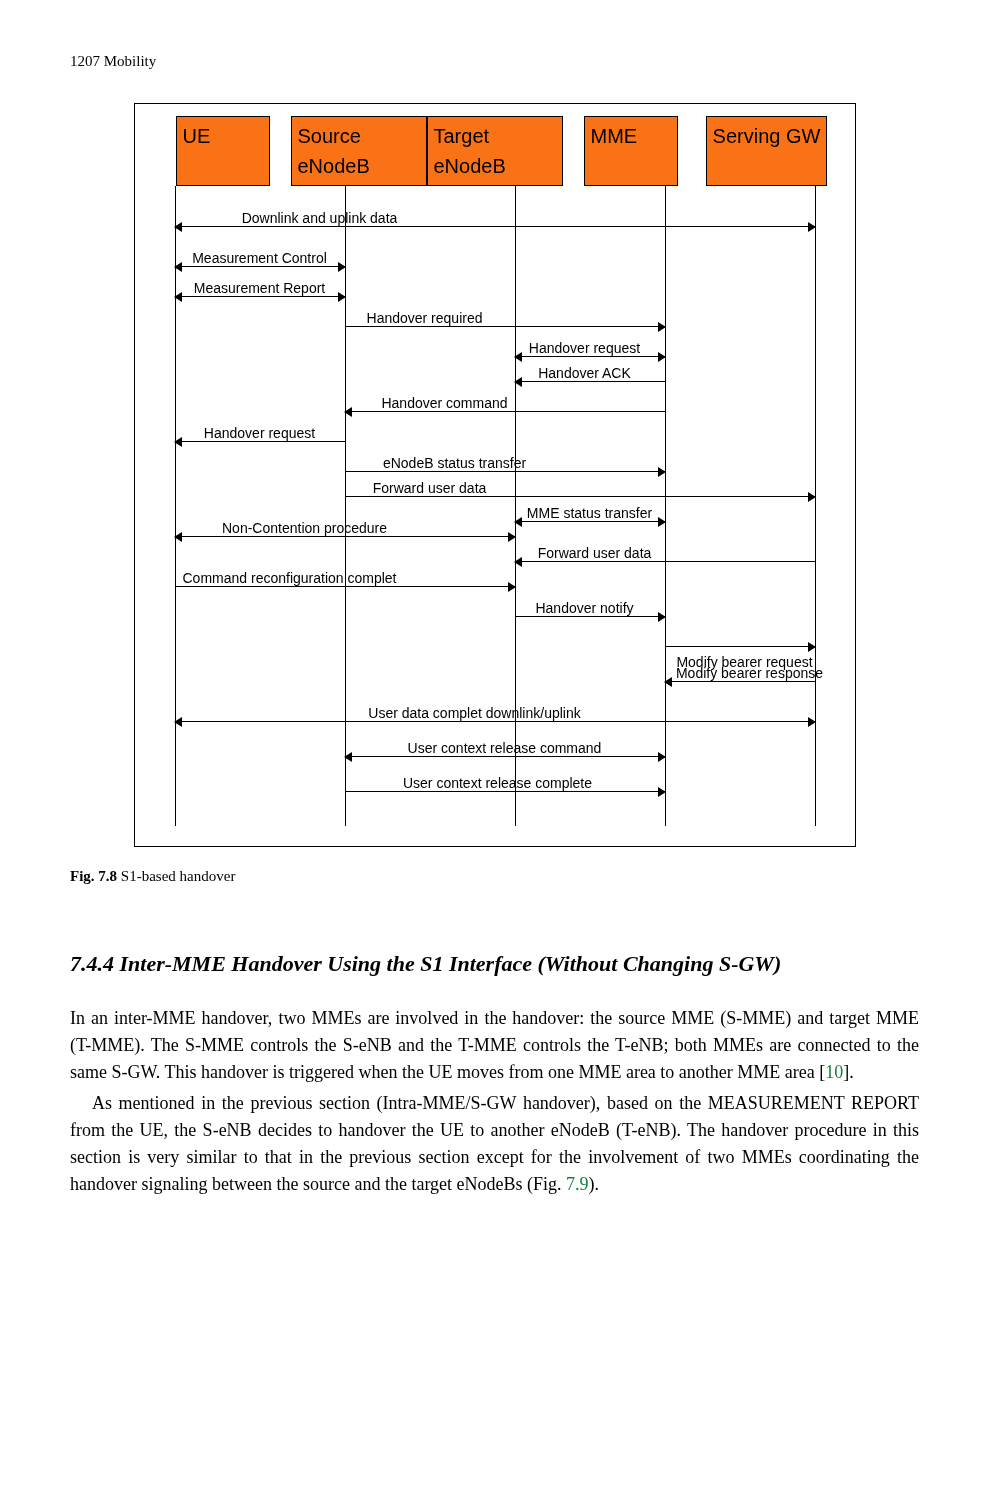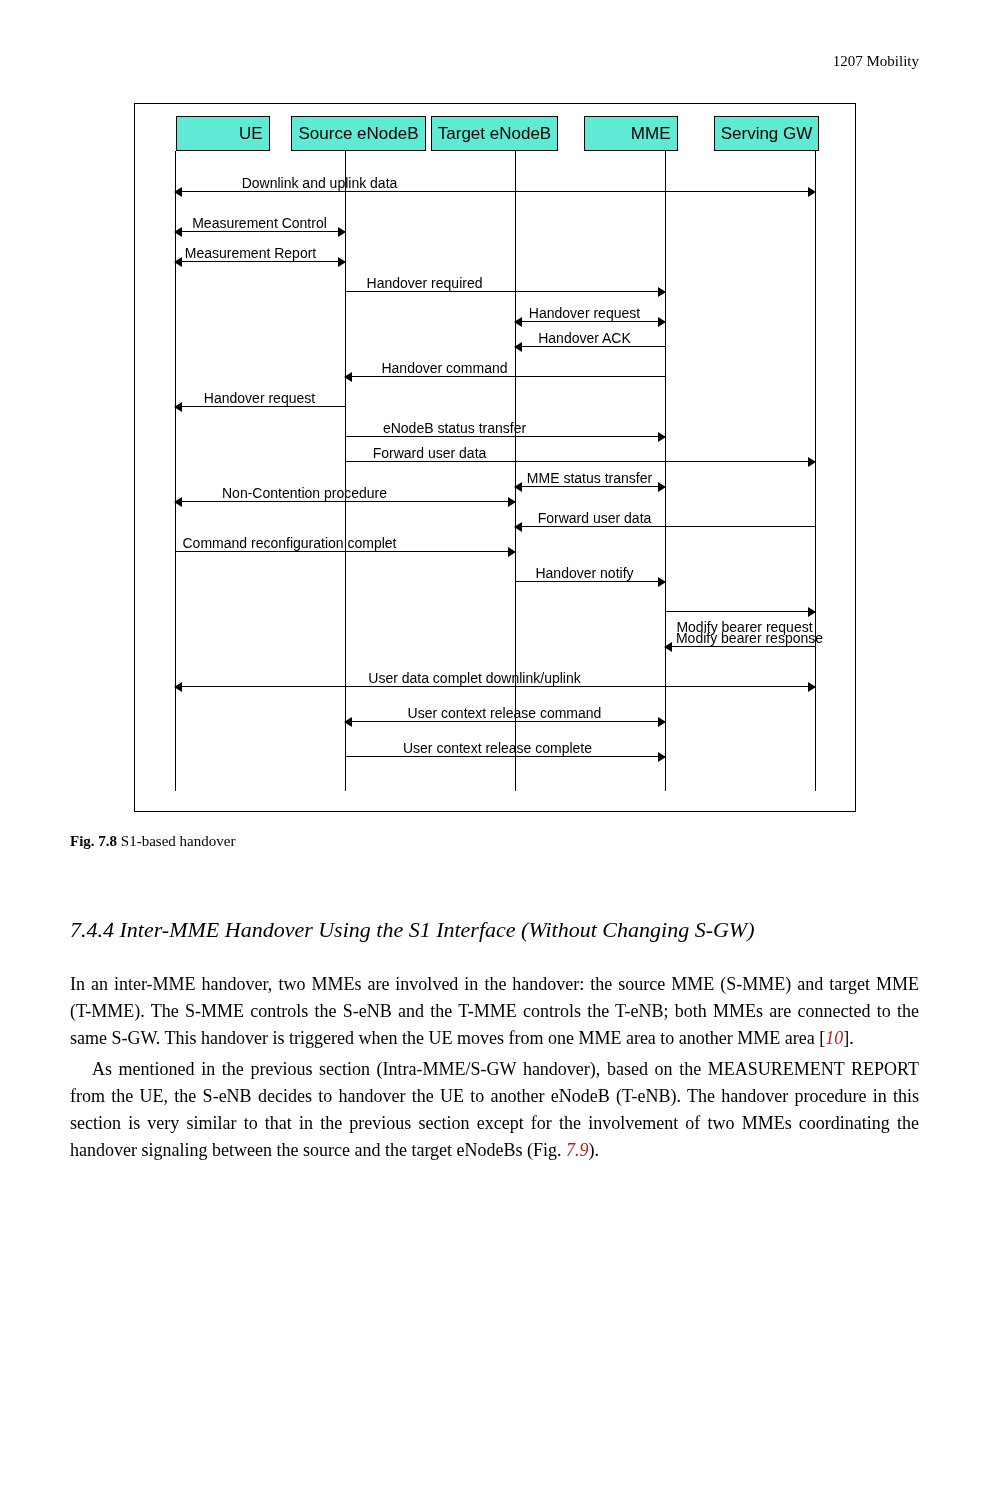--- a/index.html
+++ b/index.html
@@ -7,21 +7,21 @@
     margin: 0;
     padding: 50px 70px;
     width: 989px;
     box-sizing: border-box;
     font-size: 18px;
     line-height: 1.5;
     color: #000;
   }
   .page-header {
     display: flex;
-    justify-content: flex-end;
+    justify-content: flex-start;
     font-size: 15px;
     margin-bottom: 30px;
   }
   .figure {
     margin: 0 auto 20px auto;
     text-align: center;
   }
   .diagram {
     display: inline-block;
     border: 1.5px solid #000;
@@ -32,25 +32,25 @@
   }
   .actors {
     display: grid;
     grid-template-columns: repeat(5, 1fr);
     width: 680px;
     gap: 0;
   }
   .actor-box {
     border: 1.5px solid #000;
     padding: 4px 6px;
-    text-align: right;
+    text-align: left;
     justify-self: center;
-    background: #5eead4;
+    background: #f97316;
     min-width: 80px;
-    font-size: 17px;
+    font-size: 20px;
   }
   .seq-area {
     position: relative;
     width: 680px;
     height: 640px;
     margin-top: 0;
   }
   .lifeline {
     position: absolute;
     top: 0;
@@ -108,36 +108,35 @@
   .fig-caption {
     font-size: 15px;
     text-align: left;
     margin-top: 18px;
   }
   .fig-caption b {
     font-weight: bold;
   }
   h2.section {
     font-style: italic;
-    font-weight: normal;
+    font-weight: bold;
     font-size: 22px;
     margin-top: 60px;
     margin-bottom: 25px;
   }
   p.body {
     text-align: justify;
     margin: 0 0 4px 0;
   }
   p.indent {
     text-indent: 22px;
   }
   a.ref {
-    color: #b91c1c;
+    color: #15803d;
     text-decoration: none;
-    font-style: italic;
   }
 </style>
 </head>
 <body>
 
 <div class="page-header">
   <span>120</span>
   <span>7   Mobility</span>
 </div>
 
@@ -154,21 +153,21 @@
         <div class="lifeline" style="left: 20px;"></div>
         <div class="lifeline" style="left: 190px;"></div>
         <div class="lifeline" style="left: 360px;"></div>
         <div class="lifeline" style="left: 510px;"></div>
         <div class="lifeline" style="left: 660px;"></div>
         <div class="arrow both" style="left: 20px; width: 640px; top: 40px;"></div>
         <div class="msg-label" style="top: 22px; left: 165px;">Downlink and uplink data</div>
         <div class="arrow both" style="left: 20px; width: 170px; top: 80px;"></div>
         <div class="msg-label" style="top: 62px; left: 105px;">Measurement Control</div>
         <div class="arrow both" style="left: 20px; width: 170px; top: 110px;"></div>
-        <div class="msg-label" style="top: 92px; left: 96px;">Measurement Report</div>
+        <div class="msg-label" style="top: 92px; left: 105px;">Measurement Report</div>
         <div class="arrow right" style="left: 190px; width: 320px; top: 140px;"></div>
         <div class="msg-label" style="top: 122px; left: 270px;">Handover required</div>
         <div class="arrow both" style="left: 360px; width: 150px; top: 170px;"></div>
         <div class="msg-label" style="top: 152px; left: 430px;">Handover request</div>
         <div class="arrow left" style="left: 360px; width: 150px; top: 195px;"></div>
         <div class="msg-label" style="top: 177px; left: 430px;">Handover ACK</div>
         <div class="arrow left" style="left: 190px; width: 320px; top: 225px;"></div>
         <div class="msg-label" style="top: 207px; left: 290px; text-align: right;">Handover command</div>
         <div class="arrow left" style="left: 20px; width: 170px; top: 255px;"></div>
         <div class="msg-label" style="top: 237px; left: 105px;">Handover request</div>

